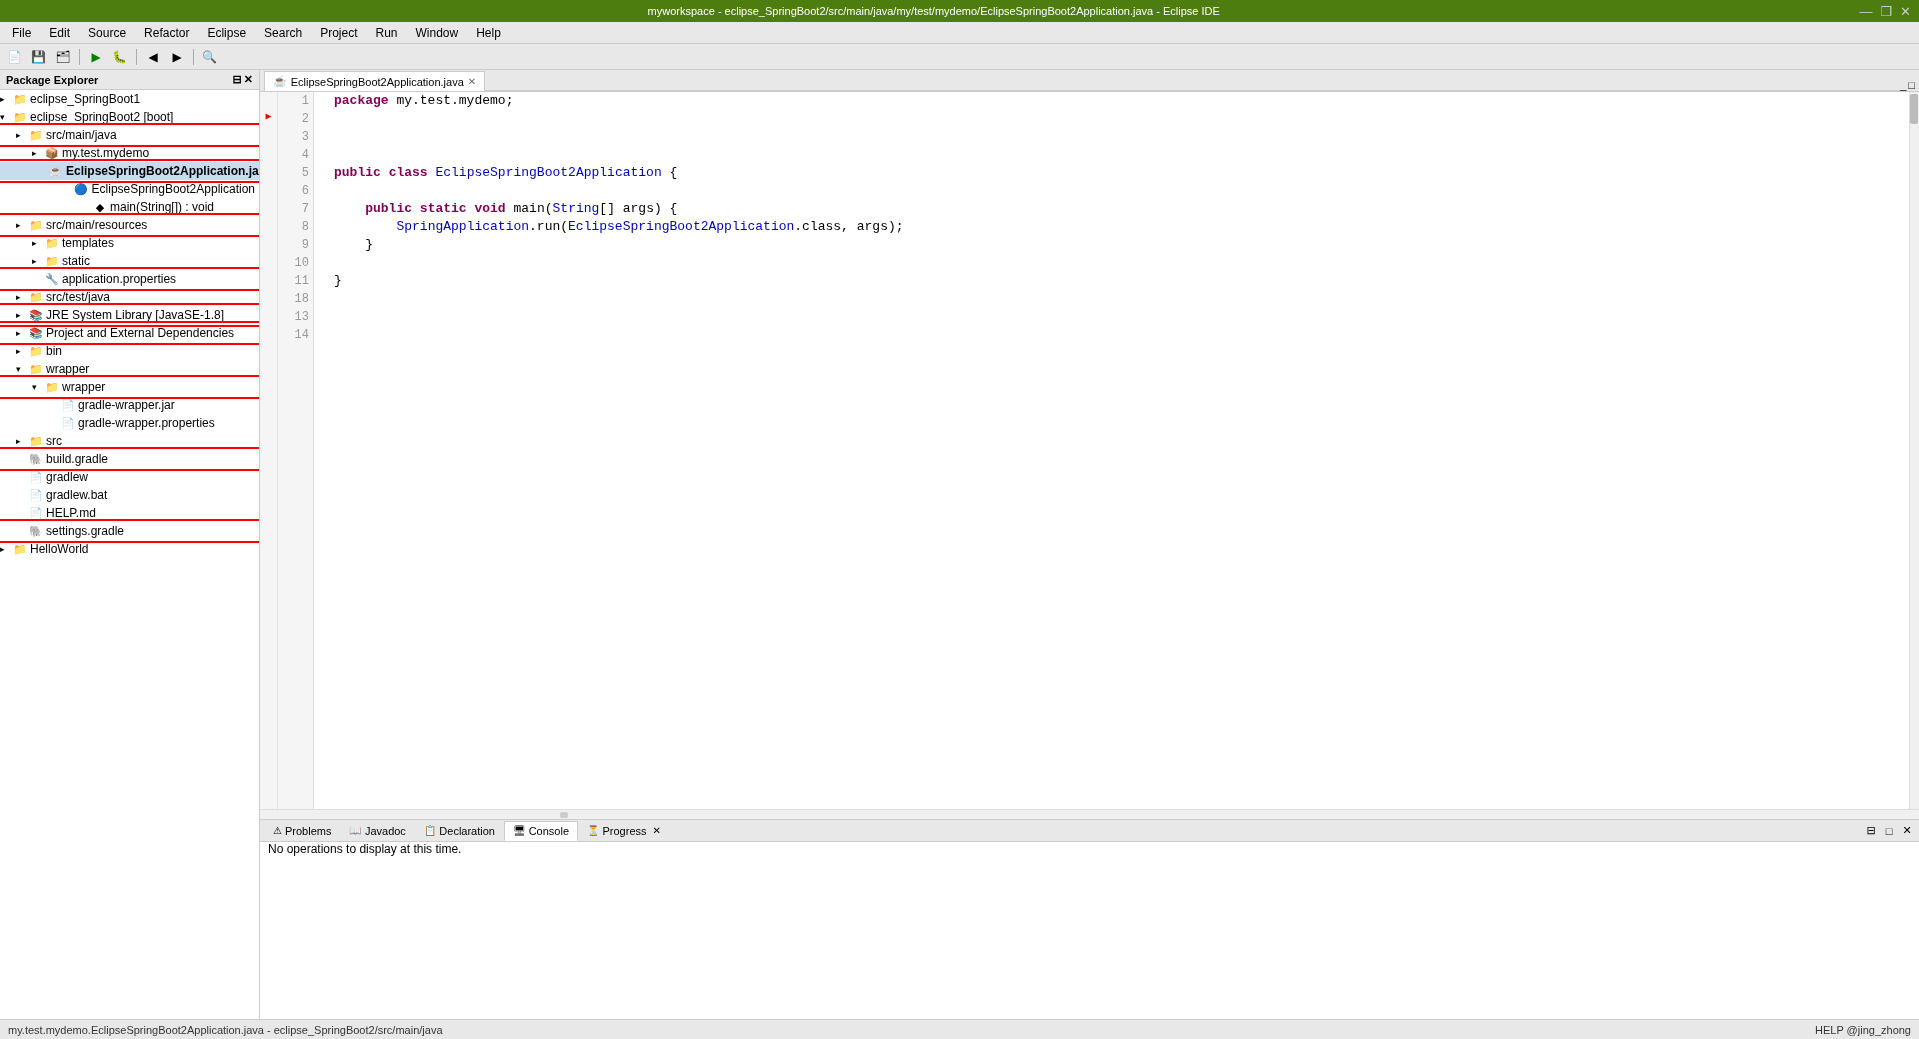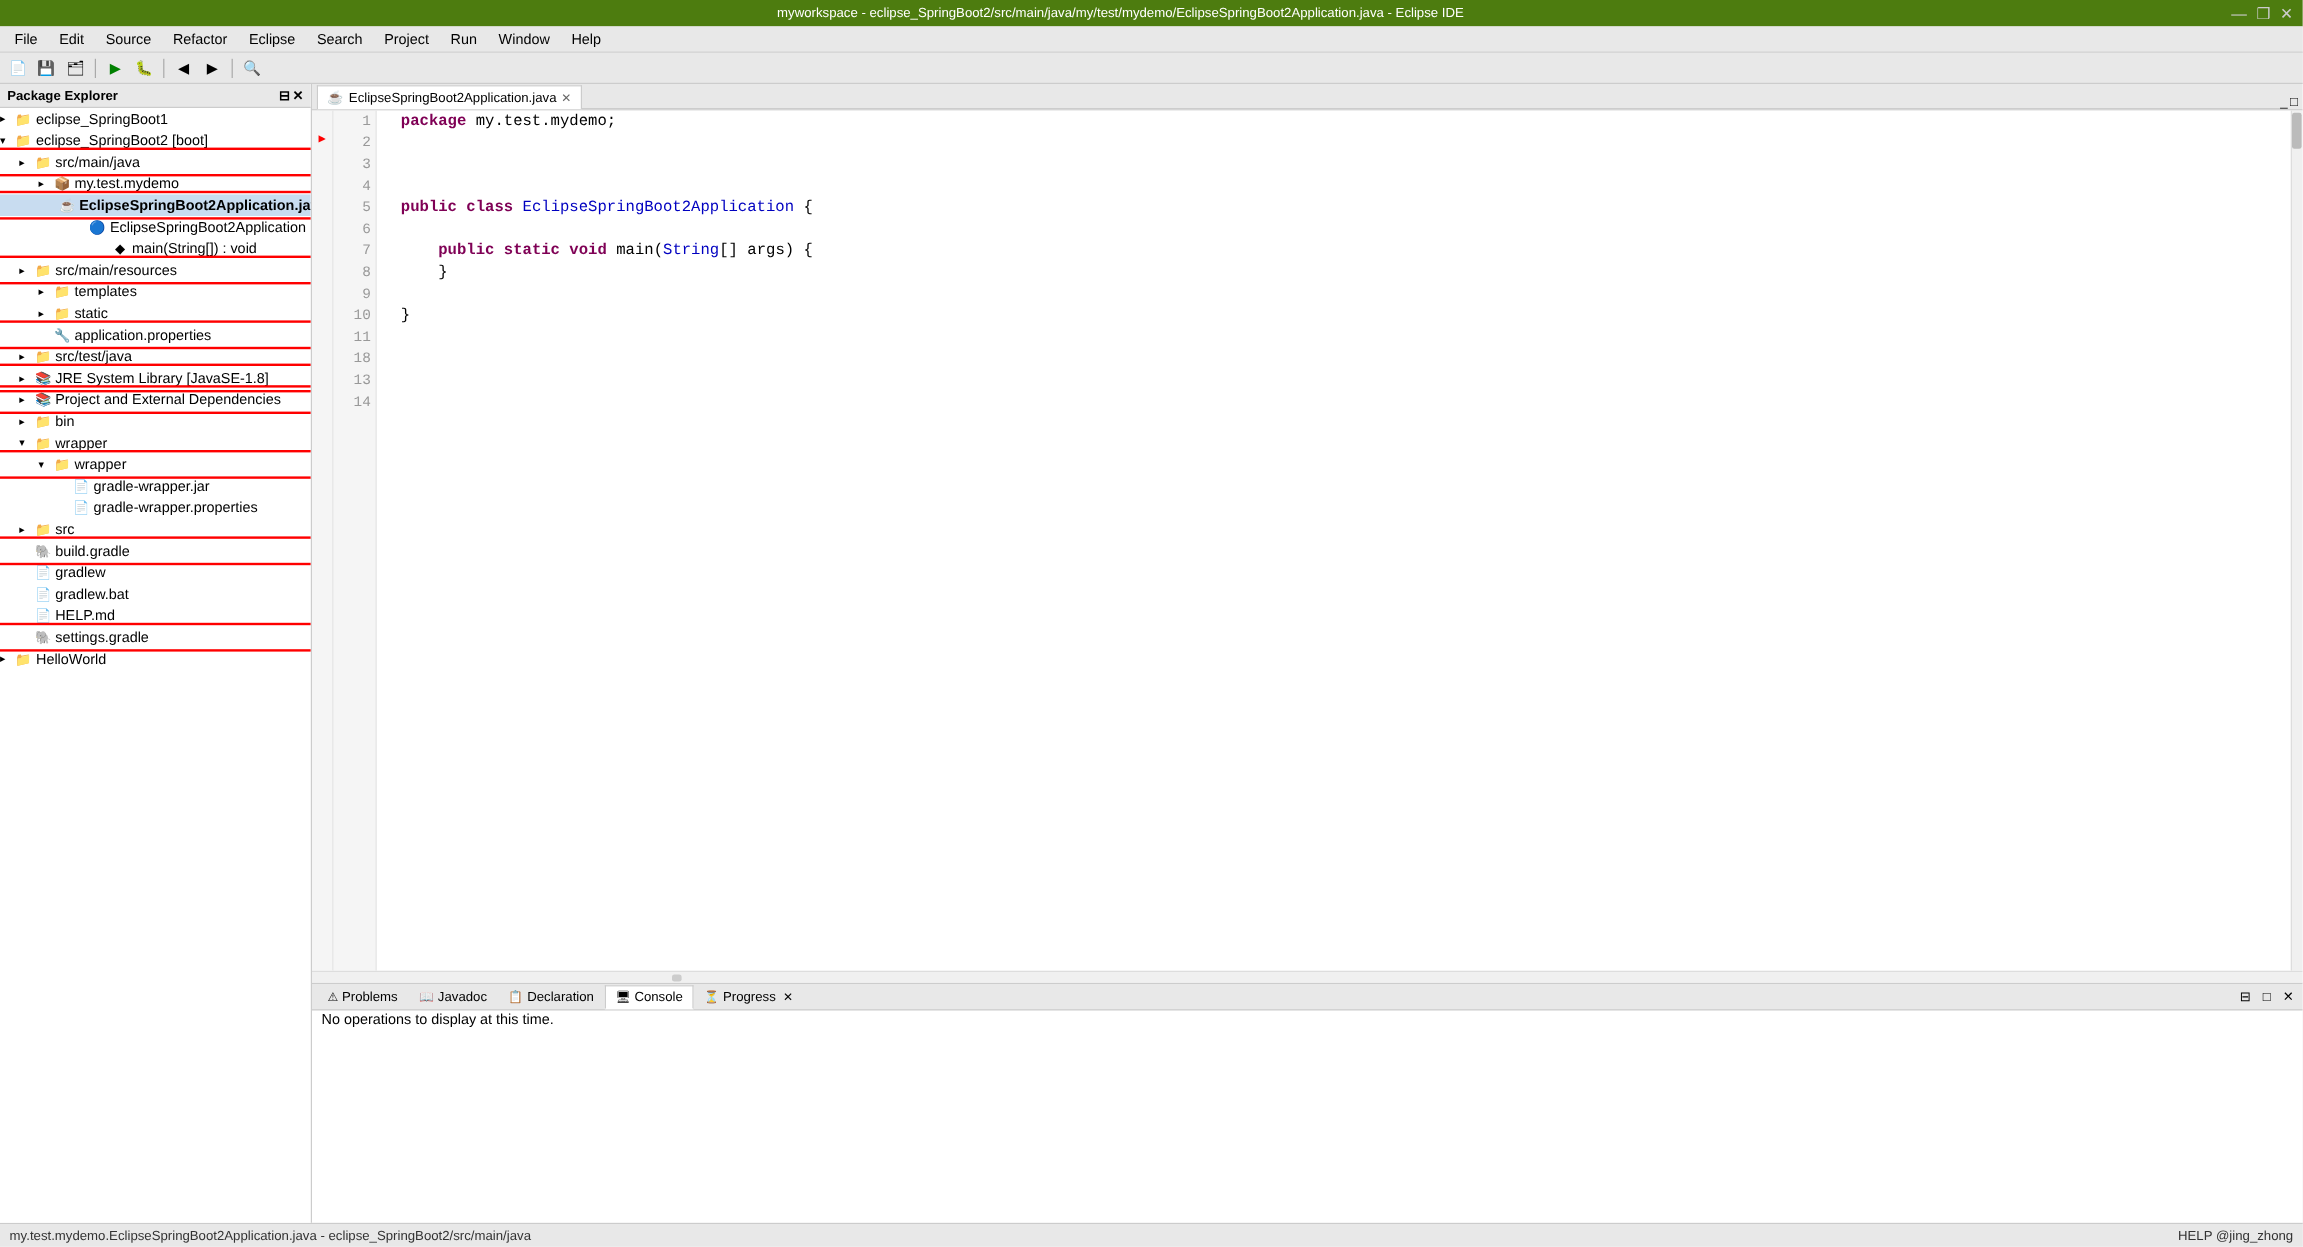--- a/index.html
+++ b/index.html
@@ -531,20 +531,21 @@
             <div class="line-num">14</div>
           </div>
         <div class="code-body" id="code-body">
         <div class="code-line"><span class="kw">package</span> my.test.mydemo;</div>
             <div class="code-line"></div>
             <div class="code-line"></div>
             <div class="code-line"></div>
             <div class="code-line"><span class="kw">public</span> <span class="kw">class</span> <span class="type">EclipseSpringBoot2Application</span> {</div>
             <div class="code-line"></div>
             <div class="code-line">    <span class="kw">public</span> <span class="kw">static</span> <span class="kw">void</span> <span style="color:#000">main</span>(<span class="type">String</span>[] args) {</div>
+            <div class="code-line">        <span class="type">SpringApplication</span>.run(<span class="type">EclipseSpringBoot2Application</span>.class, args);</div>
             <div class="code-line">    }</div>
             <div class="code-line"></div>
             <div class="code-line">}</div>
             <div class="code-line"></div>
           </div>
         <div class="editor-scrollbar">
           <div style="width:8px;height:30px;background:#bbb;margin-top:2px;border-radius:2px;"></div>
         </div>
       </div>
       <div class="editor-bottom-scrollbar">

